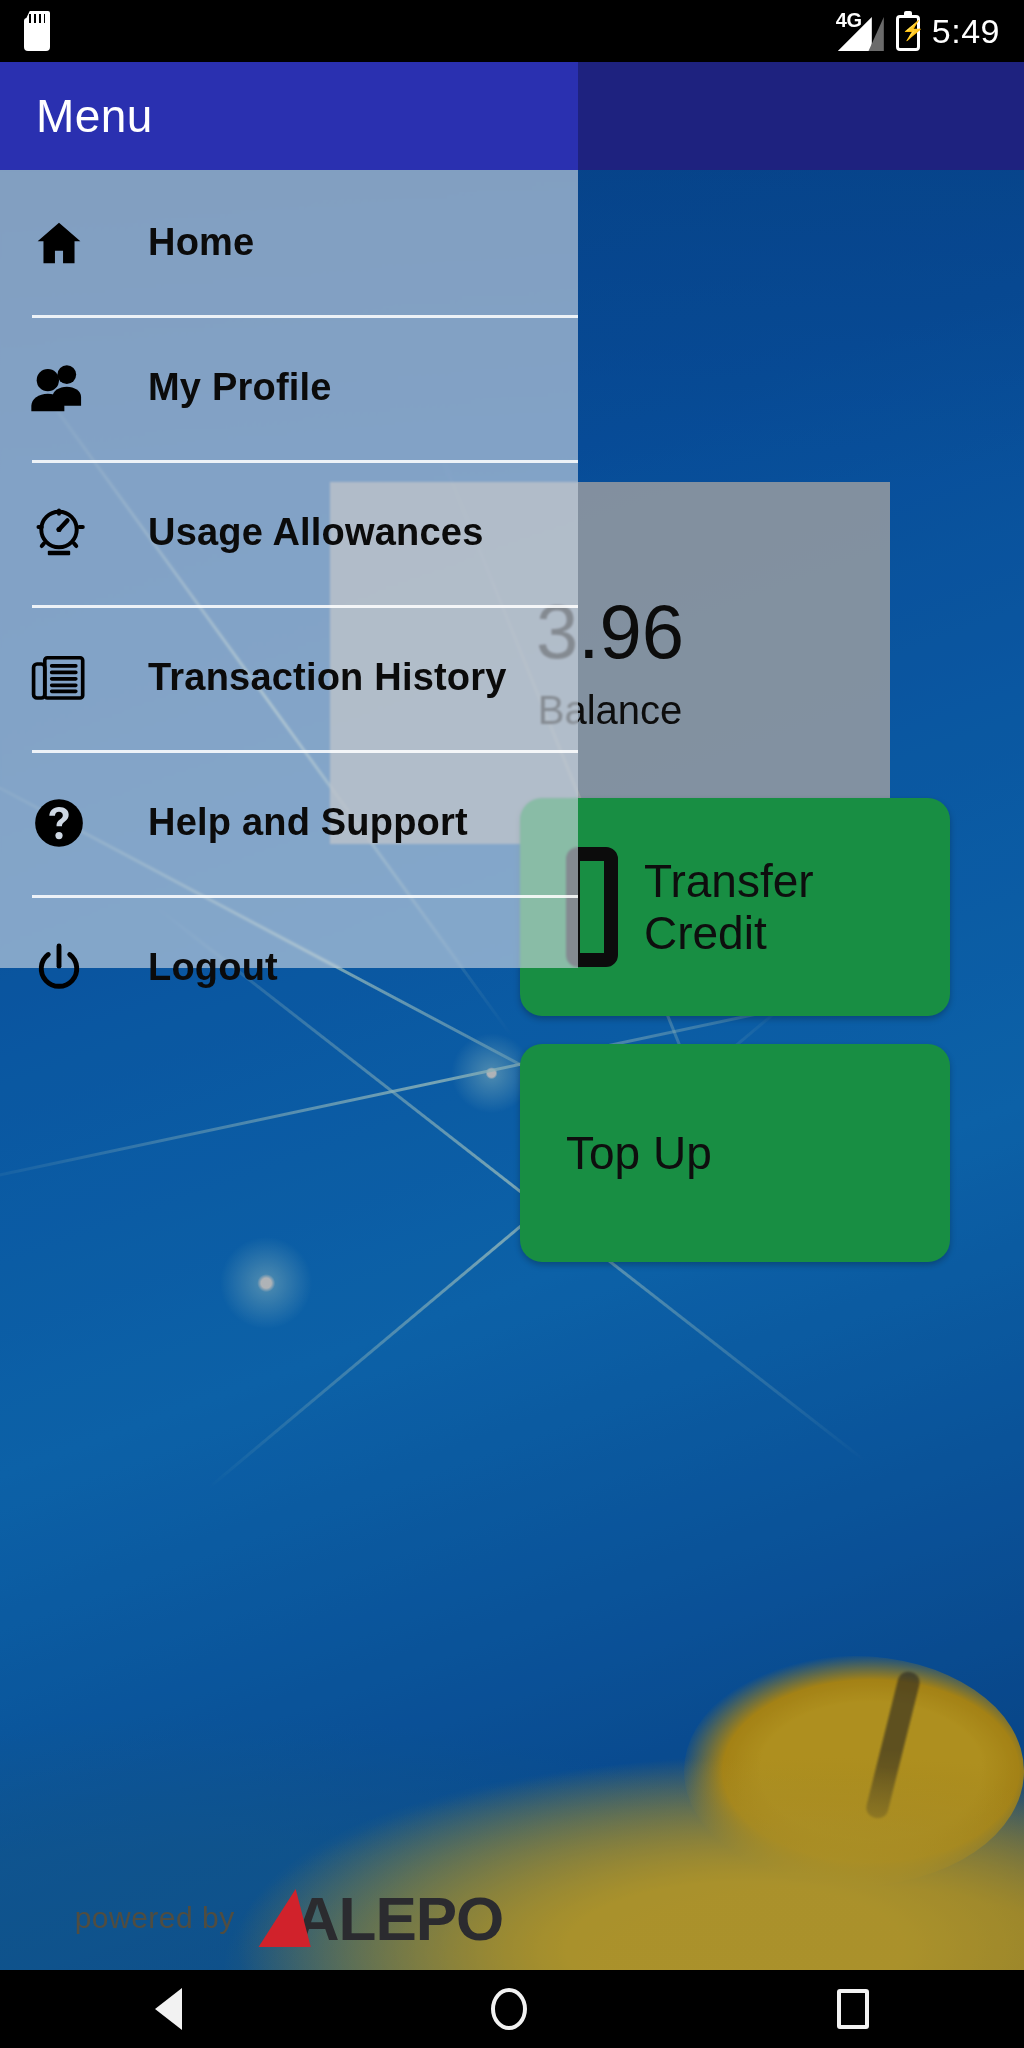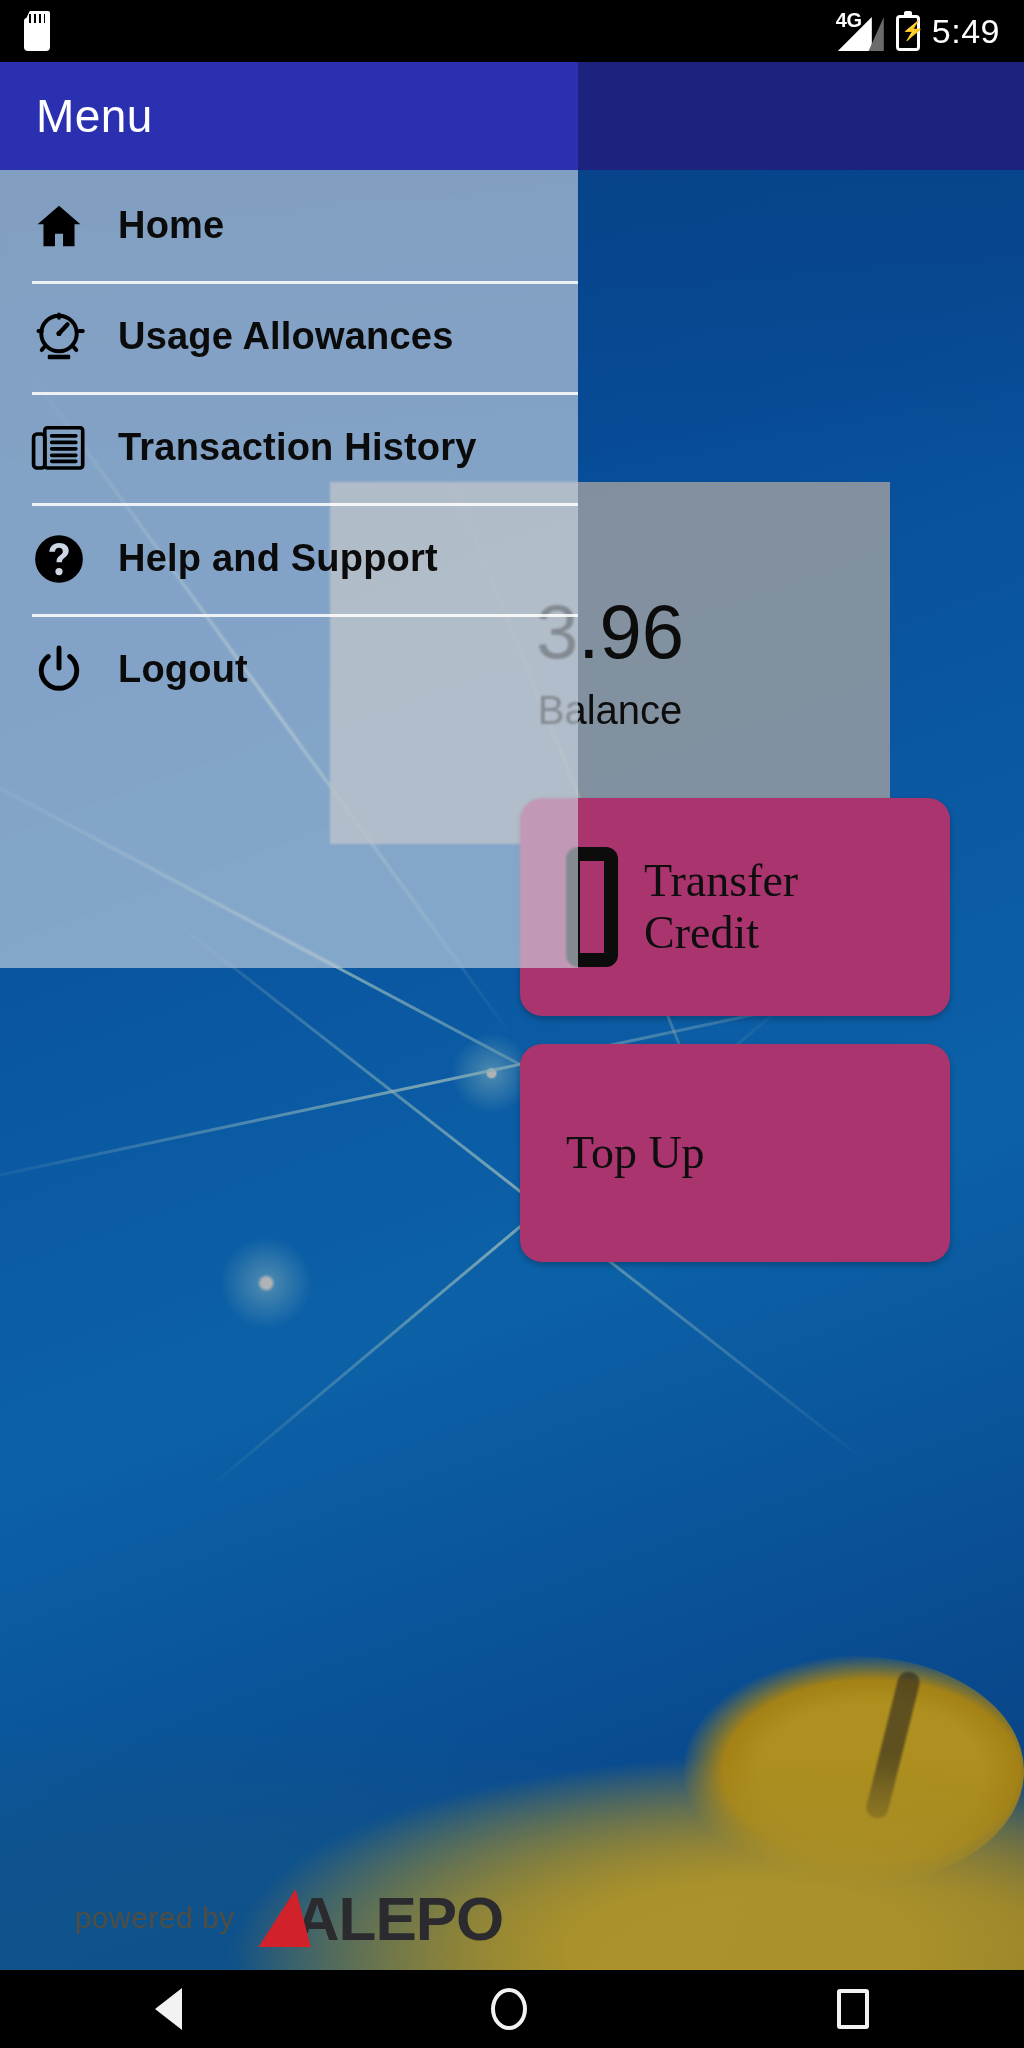--- a/index.html
+++ b/index.html
@@ -81,24 +81,23 @@
   }
   .balance-card {
     position:absolute; left:330px; top:420px; width:560px; height:362px;
     background:rgba(222,222,222,0.80);
     display:flex; flex-direction:column; align-items:center; justify-content:center;
   }
   .balance-amount { font-size:76px; font-weight:400; color:#111; line-height:1; }
   .balance-label { font-size:40px; font-weight:400; color:#131313; margin-top:18px; }
 
   .action-btn {
-    position:absolute; background:#ec4899; border-radius:22px;
+    position:absolute; background:#22c55e; border-radius:22px;
     display:flex; align-items:center; justify-content:flex-start;
     box-shadow:0 3px 6px rgba(0,0,0,.25);
-    font-family:Liberation Serif, serif;
   }
   .btn-transfer { left:520px; top:736px; width:430px; height:218px; padding-left:46px; }
   .btn-topup   { left:520px; top:982px; width:430px; height:218px; padding-left:46px; }
   .btn-label { font-size:46px; color:#141414; line-height:1.14; }
   .btn-icon-phone {
     width:52px; height:120px; border:14px solid #111; border-radius:12px;
     margin-right:26px; flex:none;
   }
 
   
@@ -115,21 +114,21 @@
     width:578px; height:108px; background:#2A30B0;
     display:flex; align-items:center; padding-left:36px;
   }
   .drawer-title { color:#fff; font-size:46px; font-weight:400; letter-spacing:.4px; }
   .drawer-list {
     width:578px; height:798px;
     background:rgba(206,216,228,0.62);
     backdrop-filter:blur(1px);
   }
   .menu-item {
-    position:relative; height:111px; display:flex; align-items:center;
+    position:relative; height:145px; display:flex; align-items:center;gap:30px;
   }
   .menu-item + .menu-item::before {
     content:""; position:absolute; left:32px; right:0; top:0; height:3px;
     background:rgba(255,255,255,0.86);
   }
   .mi-icon {
     width:118px; flex:none; display:flex; align-items:center; justify-content:center;
     color:#000;
   }
   .mi-icon svg { display:block; }
@@ -208,20 +207,32 @@
 
       <div class="menu-item">
         <span class="mi-icon">
           <svg width="54" height="54" viewBox="0 0 24 24" fill="currentColor">
             <path d="M12 3 2.5 11.2h2.6V21h5.1v-5.6h3.6V21h5.1v-9.8h2.6z"></path>
           </svg>
         </span>
         <span class="mi-label">Home</span>
       </div>
 
+      <div class="menu-item">
+        <span class="mi-icon">
+          <svg width="58" height="52" viewBox="0 0 26 22" fill="currentColor">
+            <circle cx="16.5" cy="5" r="4.2"></circle>
+            <path d="M16.5 10.4c-3.4 0-6.4 1.9-6.4 4.6V19h12.8v-4c0-2.7-3-4.6-6.4-4.6z"></path>
+            <circle cx="8" cy="7.5" r="5"></circle>
+            <path d="M8 13.6C3.9 13.6 0.6 15.9 0.6 19.1V21.4H15.4V19.1C15.4 15.9 12.1 13.6 8 13.6z"></path>
+            <path d="M3.6 15.4h8.9v1.8H3.6z" fill="#CED8E4" opacity=".0"></path>
+          </svg>
+        </span>
+        <span class="mi-label">My Profile</span>
+      </div>
 
       <div class="menu-item">
         <span class="mi-icon">
           <svg width="56" height="56" viewBox="0 0 24 24" fill="none" stroke="currentColor" stroke-width="1.7">
             <circle cx="12" cy="10.5" r="7.6"></circle>
             <path d="M12 10.5 15.6 6.6" stroke-linecap="round" stroke-width="1.9"></path>
             <circle cx="12" cy="10.5" r="1.1" fill="currentColor" stroke="none"></circle>
             <path d="M5.6 16.4 4.6 17.6M18.4 16.4 19.4 17.6M12 2.4v1.4M4.6 9.4H3.2M20.8 9.4h1.4" stroke-linecap="round"></path>
             <rect x="7.2" y="19.6" width="9.6" height="1.9" rx=".4" fill="currentColor" stroke="none"></rect>
           </svg>

